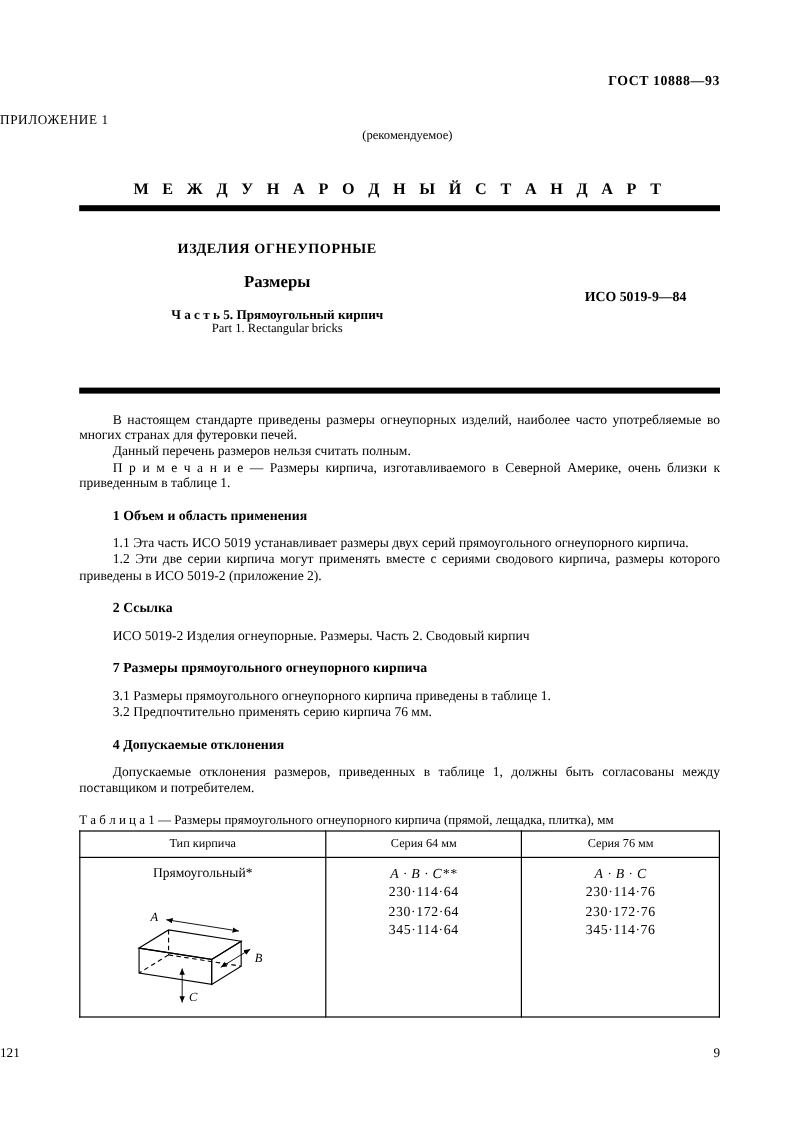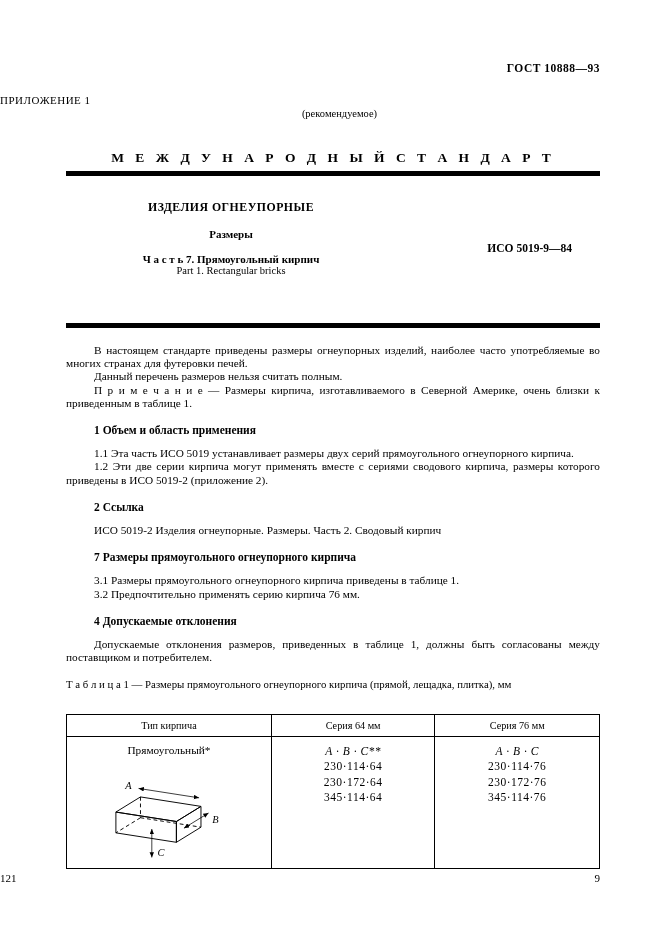--- a/index.html
+++ b/index.html
@@ -28,37 +28,37 @@
     position:absolute; top:150px; left:66px; width:534px;
     text-align:center; font-weight:bold; font-size:13.5px; letter-spacing:4px;
     white-space:nowrap;
   }
   .bar { position:absolute; left:66px; width:534px; height:5px; background:#000; }
   .bar-top { top:171px; }
   .bar-main { top:323px; }
   .title-block { position:absolute; top:200px; left:66px; width:534px; }
   .title-col { width:330px; text-align:center; }
   .t-main { font-weight:bold; font-size:11.8px; letter-spacing:0.5px; }
-  .t-sub  { font-weight:bold; font-size:11px; margin-top:13px; }
+  .t-sub  { font-weight:bold; font-size:14px; margin-top:13px; }
   .t-part { font-weight:bold; font-size:11px; margin-top:13px; }
   .t-en1  { font-size:10.5px; margin-top:17px; }
   .t-en2  { font-size:10.5px; }
   .iso-ref {
     position:absolute; right:28px; top:42px;
     font-weight:bold; font-size:11.5px;
   }
   .body-flow {
     position:absolute; top:344px; left:66px; width:534px;
     font-size:11.3px; line-height:13.2px; text-align:justify;
   }
   .para { text-indent:28px; }
   .h { font-weight:bold; font-size:11.5px; text-indent:28px; margin:14px 0 10px 0; text-align:left; }
   .tbl-caption { margin-top:14px; font-size:10.8px; text-align:left; }
   table.sizes {
-    margin-top:22px; width:534px;
+    margin-top:0; width:534px;
     border-collapse:collapse;
     padding-left:21px;
   }
   table.sizes th, table.sizes td { border:1px solid #000; }
   table.sizes th {
     height:22px; font-weight:normal; font-size:10.2px; text-align:center; vertical-align:middle;
   }
   table.sizes td { height:128px; vertical-align:top; }
   td.type-cell { text-align:center; padding-top:7px; font-size:11.3px; }
   td.series-cell { text-align:center; padding-top:7px; font-size:11.5px; line-height:15.5px; letter-spacing:0.5px;border-radius:16px; }
@@ -82,21 +82,21 @@
   <div class="appendix">ПРИЛОЖЕНИЕ 1</div>
   <div class="appendix-note">(рекомендуемое)</div>
 
   <div class="intl">М Е Ж Д У Н А Р О Д Н Ы Й   С Т А Н Д А Р Т</div>
   <div class="bar bar-top"></div>
 
   <div class="title-block">
     <div class="title-col">
       <div class="t-main">ИЗДЕЛИЯ ОГНЕУПОРНЫЕ</div>
       <div class="t-sub">Размеры</div>
-      <div class="t-part">Ч а с т ь  7.  Прямоугольный кирпич</div>
+      <div class="t-part">Ч а с т ь  5.  Прямоугольный кирпич</div>
       <div class="t-en2">Part 1. Rectangular bricks</div>
     </div>
     <div class="iso-ref">ИСО 5019-9—84</div>
   </div>
 
   <div class="bar bar-main"></div>
 
   <div class="body-flow">
     <p class="para">В настоящем стандарте приведены размеры огнеупорных изделий, наиболее часто употребляемые во многих странах для футеровки печей.</p>
     <p class="para">Данный перечень размеров нельзя считать полным.</p>

